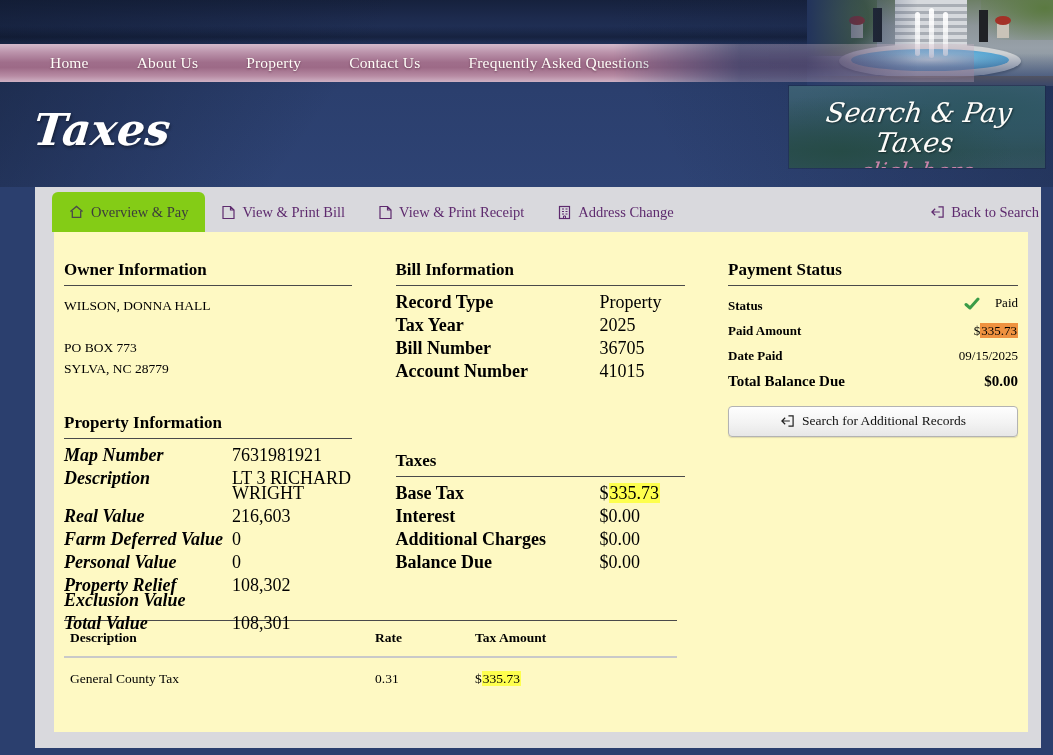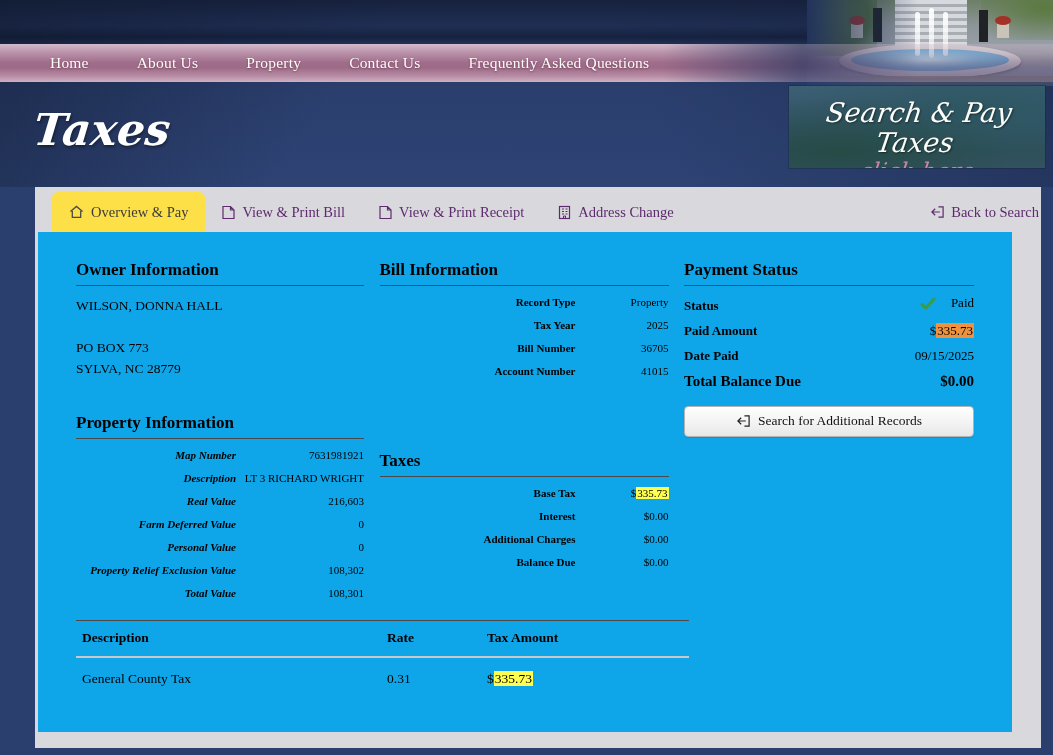--- a/index.html
+++ b/index.html
@@ -40,21 +40,21 @@
   .fountain .water { position:absolute; left:44px; top:49px; width:158px; height:22px; border-radius:50%;
     background:radial-gradient(ellipse at 50% 50%, #bfe6f2 0%, #6db7dd 45%, #3f8fc4 100%); }
   .fountain .jet { position:absolute; top:12px; width:5px; height:44px;
     background:linear-gradient(180deg, rgba(255,255,255,.95), rgba(255,255,255,.55)); border-radius:3px; filter:blur(.4px); }
   .fountain .j1 { left:108px; } .fountain .j2 { left:122px; height:50px; top:8px; } .fountain .j3 { left:136px; }
   .fountain .ground { position:absolute; left:0; bottom:0; width:100%; height:10px; background:#8a6a3f; opacity:.8; }
   .fountain .fadeL { position:absolute; inset:0; background:linear-gradient(90deg, #22335c 0%, rgba(34,51,92,.55) 18%, rgba(34,51,92,0) 45%); }
   .fountain .fadeB { position:absolute; inset:0; background:linear-gradient(180deg, rgba(34,51,92,0) 62%, rgba(43,63,110,.85) 100%); }
 
   
-  .navbar { position:absolute; left:0; top:44px; width:1053px; height:38px;
+  .navbar { position:absolute; left:0; top:44px; width:974px; height:38px;
     display:flex; align-items:center; gap:48px; padding-left:50px;
     background:linear-gradient(180deg, #d4bacb 0%, #bb93ab 22%, #a06e8b 48%, #9d6a87 62%, #b astray 0) ;
     background:linear-gradient(180deg, #d4bacb 0%, #bb93ab 22%, #a06e8b 48%, #9d6a87 62%, #b78ba3 84%, #cfb1c4 100%);
     -webkit-mask-image:linear-gradient(90deg, #000 0%, #000 63%, rgba(0,0,0,.35) 76%, rgba(0,0,0,.3) 100%);
             mask-image:linear-gradient(90deg, #000 0%, #000 63%, rgba(0,0,0,.35) 76%, rgba(0,0,0,.3) 100%);
   }
   .nav-item { color:#fffdf8; font-size:15.5px; letter-spacing:.2px; cursor:pointer;
     text-shadow:0 1px 2px rgba(60,20,40,.45); white-space:nowrap; }
 
   
@@ -76,38 +76,38 @@
     font-family:"DejaVu Serif","Liberation Serif",cursive,serif; transform:skewX(-8deg);
     line-height:26px; }
 
   
   .main-frame { position:absolute; left:35px; top:187px; width:1006px; height:561px; background:#d9d9dd; }
 
   .tabbar { position:absolute; left:0; top:0; width:100%; height:45px;
     display:flex; align-items:flex-end; padding-left:17px; }
   .tab { display:flex; align-items:center; gap:7px; height:40px; padding:0 17px;
     font-size:14.5px; color:#5e2a6e; cursor:pointer; white-space:nowrap; }
-  .tab.active { background:#fde047; border-radius:6px 6px 0 0; color:#3c3c3c; }
+  .tab.active { background:#84cc16; border-radius:6px 6px 0 0; color:#3c3c3c; }
   .tab svg { flex:0 0 auto; }
   .back-link { margin-left:auto; margin-right:2px; display:flex; align-items:center; gap:6px;
     font-size:14.5px; color:#5e2a6e; cursor:pointer; height:40px; }
 
-  .panel { position:absolute; left:3px; top:45px; width:974px; height:500px; background:#0ea5e9;
-    padding:20px 38px; }
+  .panel { position:absolute; left:19px; top:45px; width:974px; height:500px; background:#fef9c3;
+    padding:20px 10px; }
 
   
   .cols { display:flex; justify-content:space-between; height:368px; }
   .col1 { width:288px; } .col2 { width:289px; } .col3 { width:290px; }
 
   .sec-head { font-size:17px; font-weight:bold; padding:8px 0 5px 0; margin-bottom:9px;
     border-bottom:1px solid #4a4a4a; }
   .owner-line { font-size:13.5px; line-height:21px; }
   .owner-gap { height:21px; }
 
-  .kv { display:flex; margin-bottom:8px; font-size:11px; line-height:15px;text-align:right; }
+  .kv { display:flex; margin-bottom:8px; font-size:18px; line-height:15px; }
   .kv .k { font-weight:bold; flex:0 0 auto; padding-right:8px; }
   .col1 .kv .k { width:168px;font-style:italic; } .col2 .kv .k { width:204px; }
   .kv .v { flex:1 1 auto; }
 
   .sec2 { margin-top:26px; }
 
   .pay-row { display:flex; justify-content:space-between; align-items:baseline;
     margin-bottom:9px; font-size:13px; }
   .pay-row .k { font-weight:bold; }
   .pay-row.total { font-size:15px; margin-top:2px; }

